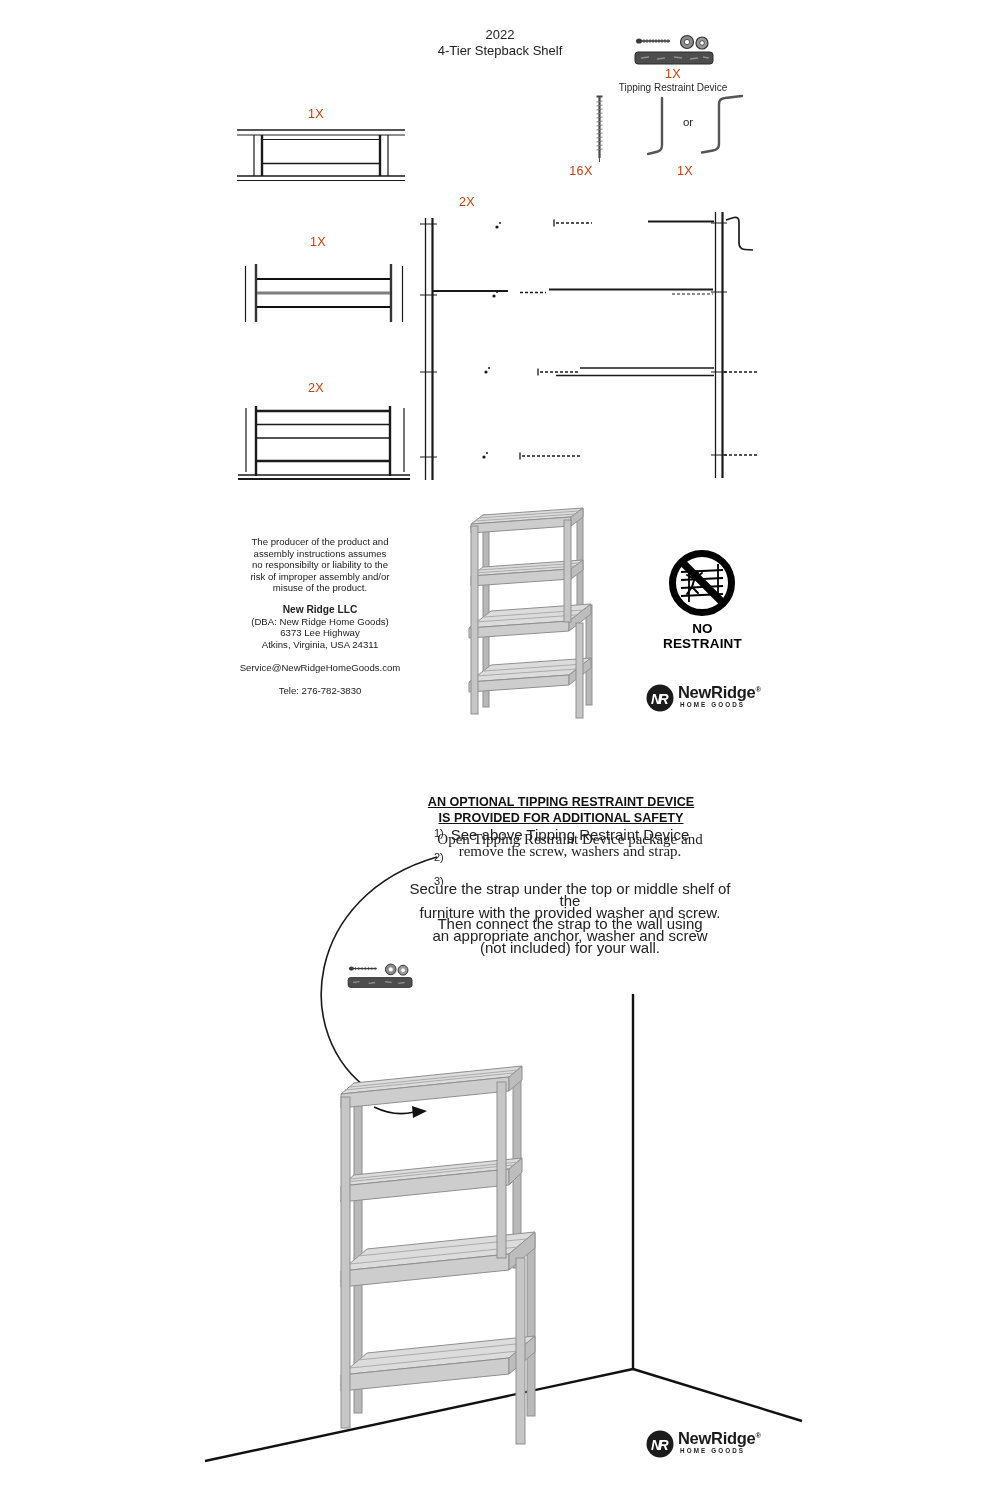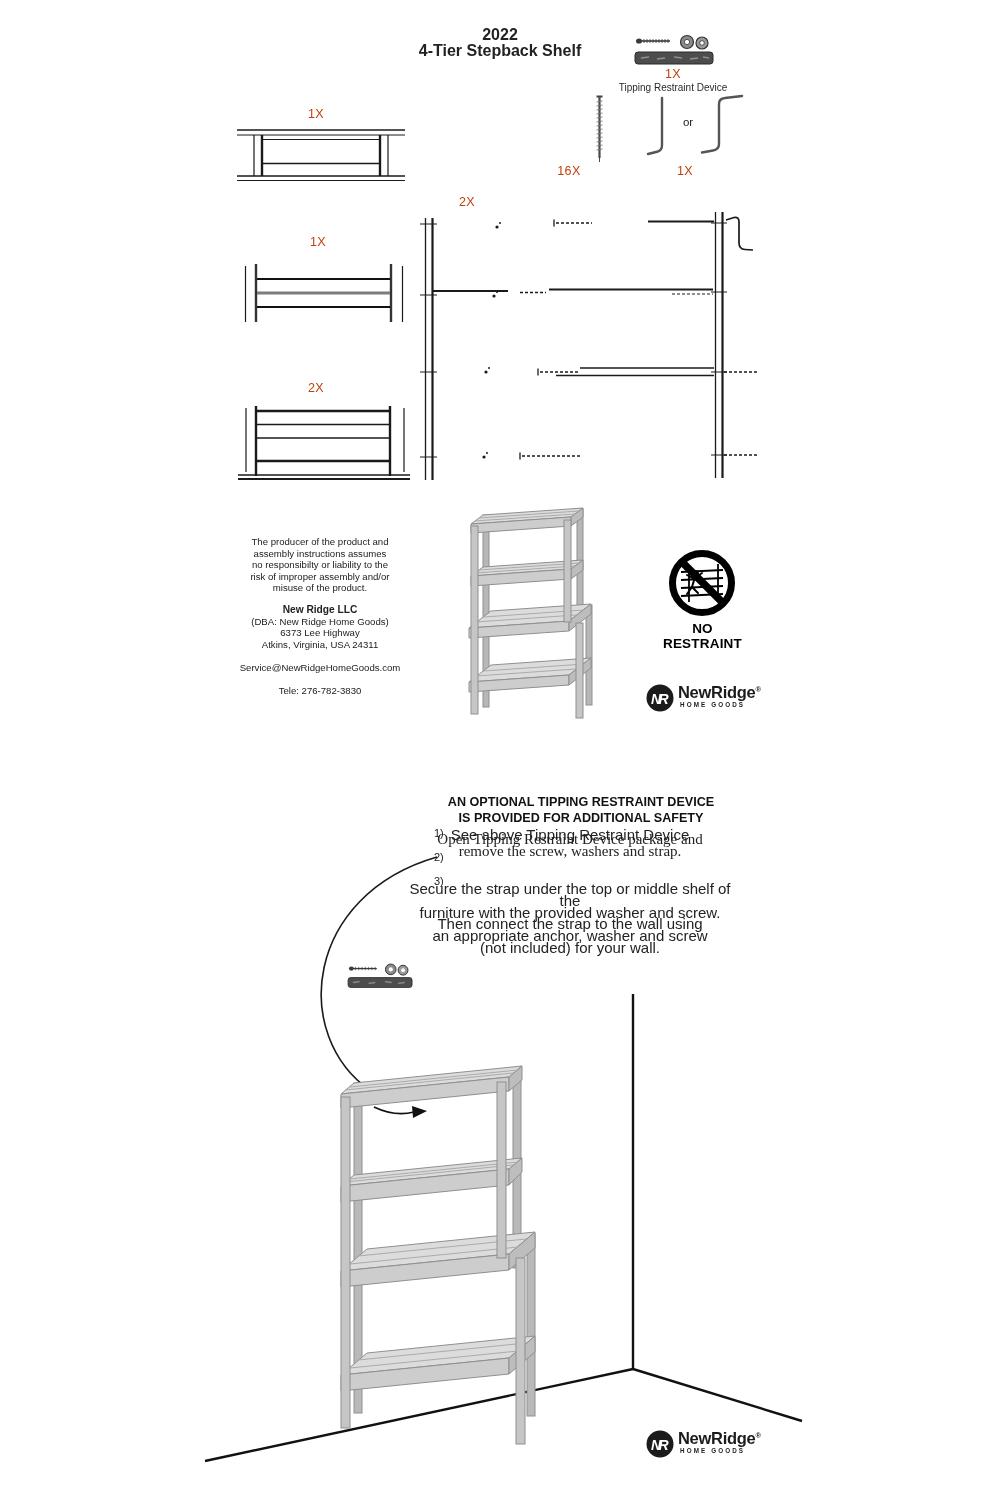--- a/index.html
+++ b/index.html
@@ -1,20 +1,20 @@
 <!DOCTYPE html>
 <html><head>
 <meta charset="utf-8">
 <style>
   html,body{margin:0;padding:0;}
   body{width:1000px;height:1500px;background:#ffffff;font-family:"Liberation Sans",sans-serif;color:#1c1c1c;position:relative;overflow:hidden;}
   .abs{position:absolute;}
   .ctr{text-align:center;}
   .pre{white-space:pre-line;}
-  .title{font-size:16px;line-height:16px;color:#222;font-weight:bold;}
+  .title{font-size:13px;line-height:16px;color:#222;}
   .qty{font-size:12.5px;color:#c2410c;letter-spacing:.4px;}
   .smallcap{font-size:10px;color:#2a2a2a;margin-top:1px;}
   .or{font-size:11.5px;color:#222;}
   .infotext{font-size:9.6px;line-height:11.6px;color:#222;}
   .infotext .blk{margin:0 0 5px 0;}
   .coname{font-weight:bold;font-size:10.2px;}
   .noclimb{font-size:13.5px;font-weight:bold;letter-spacing:.2px;color:#000;}
   .heading{font-size:12.6px;font-weight:bold;line-height:15.5px;color:#111;}
   .stepnum{font-size:11px;color:#222;}
   .steptext{font-size:15px;line-height:11.8px;color:#222;}
@@ -94,21 +94,21 @@
       <line x1="6.5" y1="32" x2="12.5" y2="31"></line>
       <line x1="6.5" y1="36" x2="12.5" y2="35"></line>
       <line x1="6.5" y1="40" x2="12.5" y2="39"></line>
       <line x1="6.5" y1="44" x2="12.5" y2="43"></line>
       <line x1="6.5" y1="48" x2="12.5" y2="47"></line>
       <line x1="6.5" y1="52" x2="12.5" y2="51"></line>
       <line x1="6.5" y1="56" x2="12.5" y2="55"></line>
   </g>
   <line x1="9.5" y1="64" x2="9.5" y2="68" stroke="#4a4a4a" stroke-width="1"></line>
 </svg>
-<div class="abs ctr qty" style="left:548px;top:164px;width:42px;">16X</div>
+<div class="abs ctr qty" style="left:560px;top:164px;width:42px;">16X</div>
 
 <svg class="abs" style="left:645px;top:95px;" width="36" height="66" viewBox="0 0 36 66">
   <path d="M 17,3 L 17,50 Q 17,55 13,56.5 L 3,59" fill="none" stroke="#555" stroke-width="2.4" stroke-linecap="round"></path>
 </svg>
 <div class="abs ctr or" style="left:676px;top:116px;width:24px;">or</div>
 <svg class="abs" style="left:698px;top:92px;" width="46" height="70" viewBox="0 0 46 70">
   <path d="M 44,4 L 27,6 Q 21,6.5 21,12 L 21,52 Q 21,57.5 15,58.5 L 4,60.5" fill="none" stroke="#555" stroke-width="2.4" stroke-linecap="round"></path>
 </svg>
 <div class="abs ctr qty" style="left:664px;top:164px;width:42px;">1X</div>
 
@@ -272,21 +272,21 @@
   <svg width="28" height="28" viewBox="0 0 28 28">
     <circle cx="14" cy="14" r="13.5" fill="#1b1b1b"></circle>
     <text x="5" y="20" fill="#ffffff" font-size="14" font-weight="bold" font-style="italic" letter-spacing="-2.5">NR</text>
   </svg>
   <div class="lg-txt">
     <span class="lg-name"><span>NewRidge</span><sup>®</sup></span>
     <span class="lg-sub">HOME GOODS</span>
   </div>
 </div>
 
-<div class="abs ctr heading pre" style="left:420px;top:795px;width:322px;">AN OPTIONAL  TIPPING RESTRAINT DEVICE
+<div class="abs ctr heading pre" style="left:400px;top:795px;width:322px;text-decoration:underline;">AN OPTIONAL  TIPPING RESTRAINT DEVICE
 IS PROVIDED FOR ADDITIONAL SAFETY</div>
 
 <div class="abs stepnum" style="left:434px;top:827px;">1)</div>
 <div class="abs ctr steptext pre" style="left:405px;top:829px;width:330px;">See above Tipping Restraint Device</div>
 
 <div class="abs stepnum" style="left:434px;top:851px;">2)</div>
 <div class="abs ctr steptext pre" style="left:405px;top:834px;width:330px;font-family:Liberation Serif, serif;">Open Tipping Restraint Device package and
 remove the screw, washers and strap.</div>
 
 <div class="abs stepnum" style="left:434px;top:875px;">3)</div>

